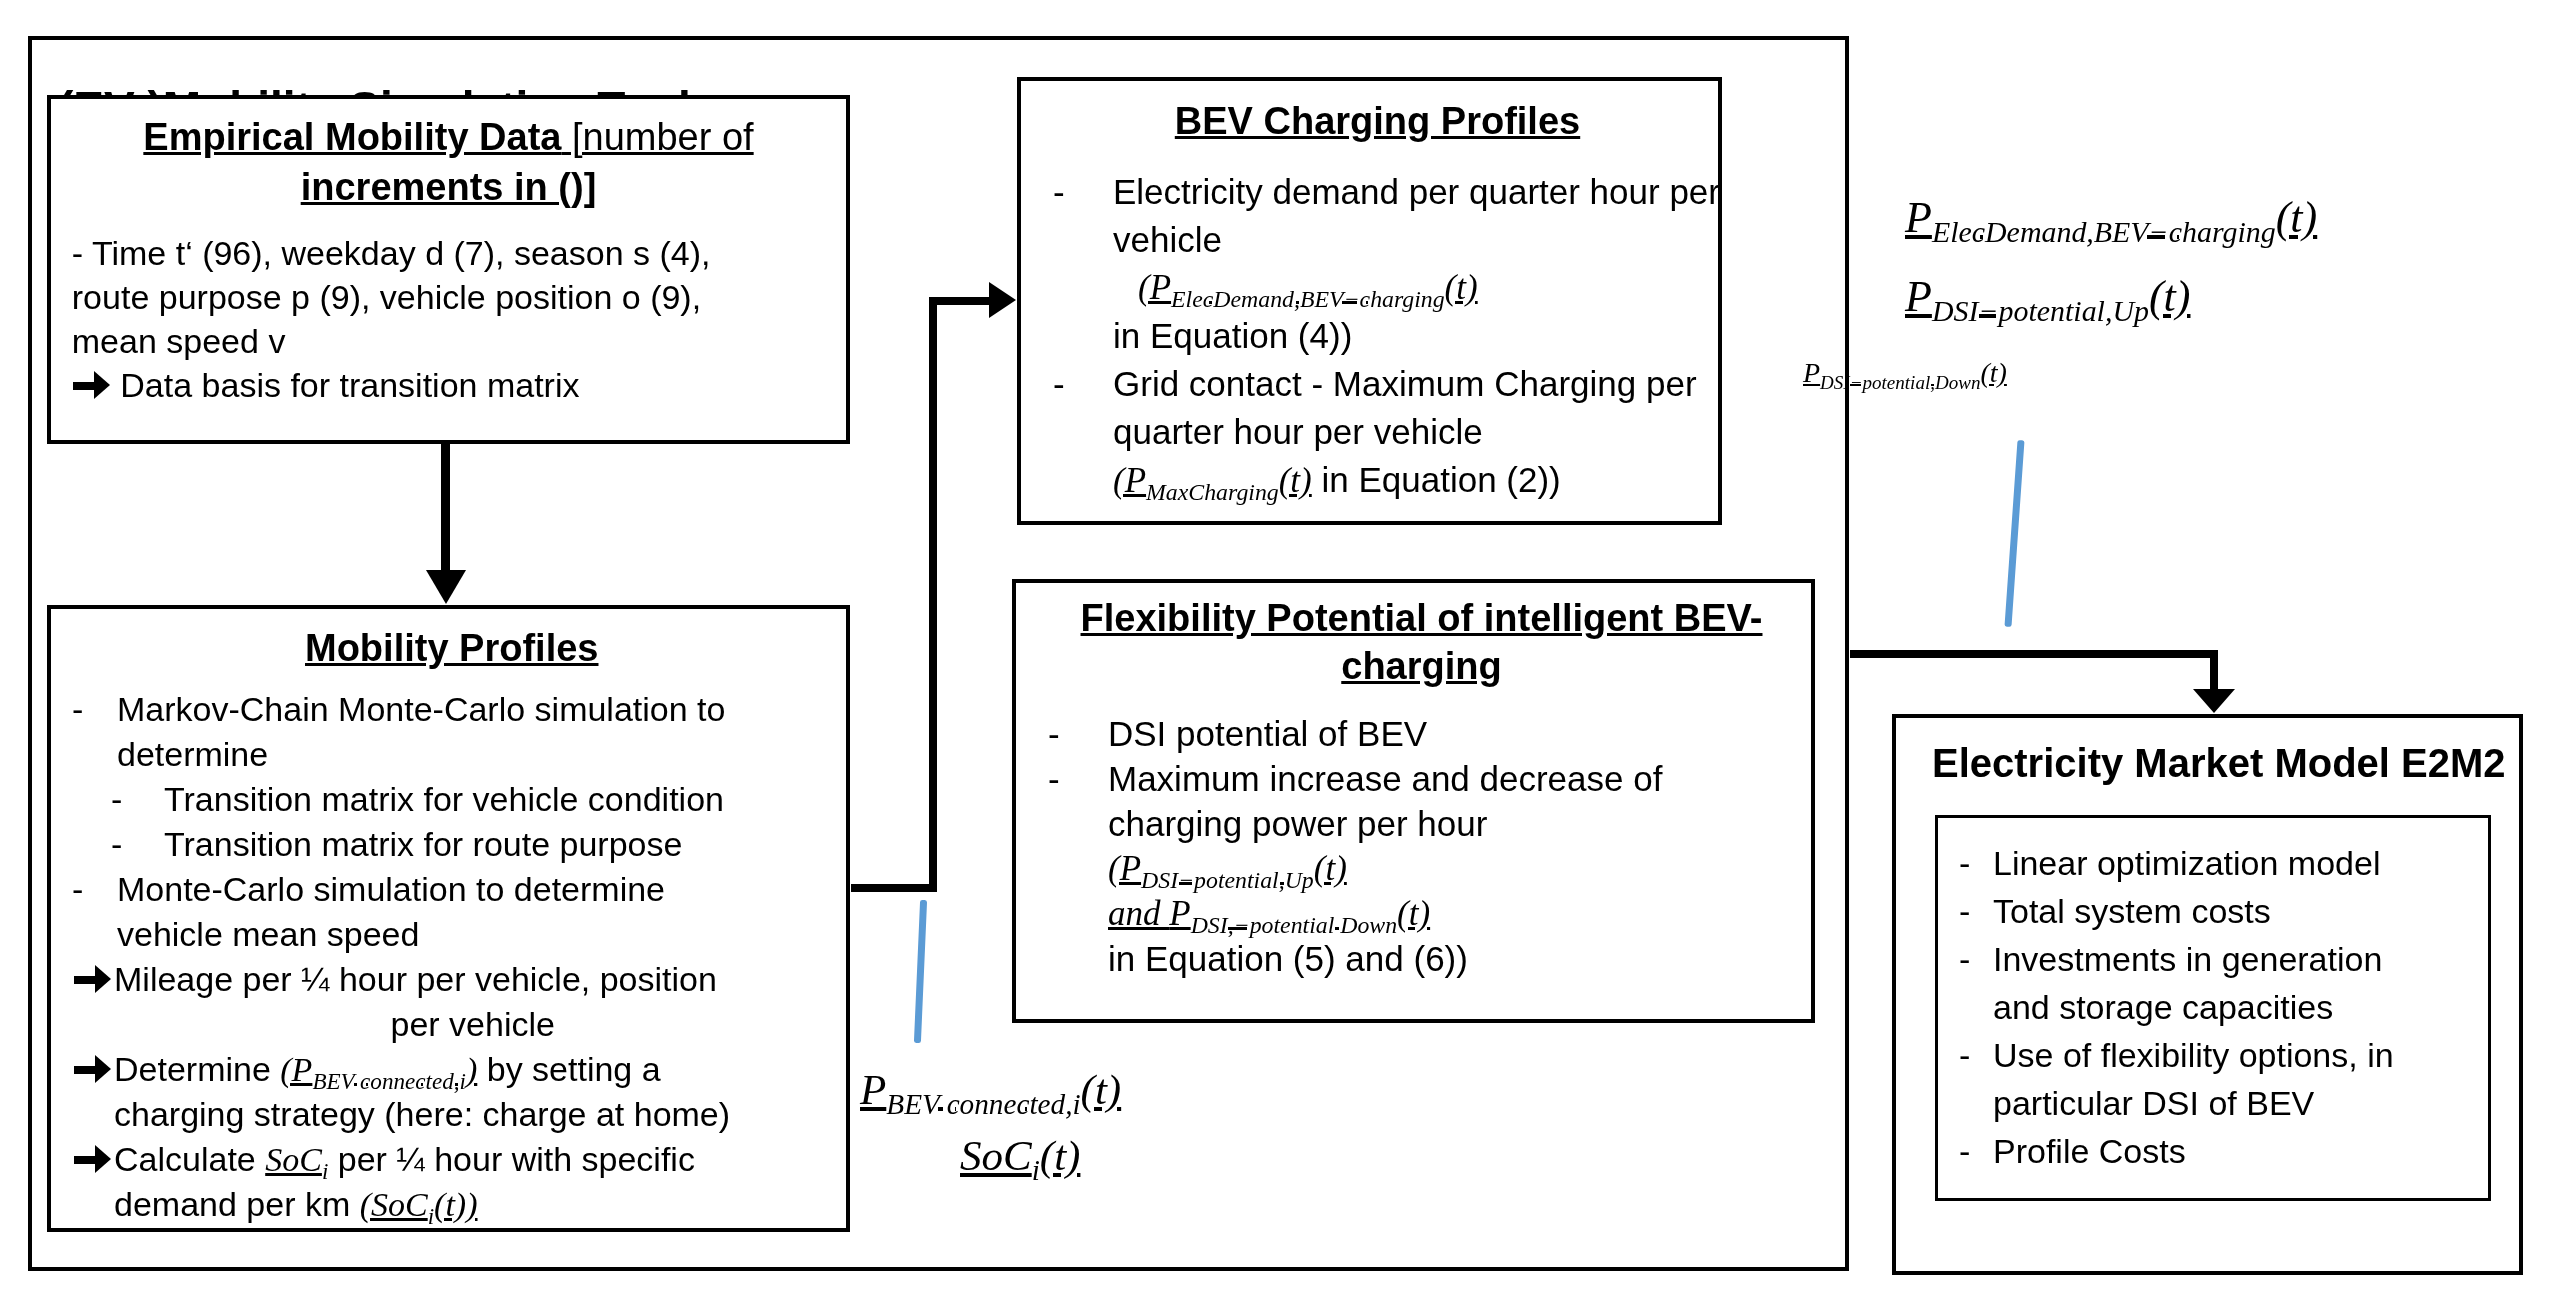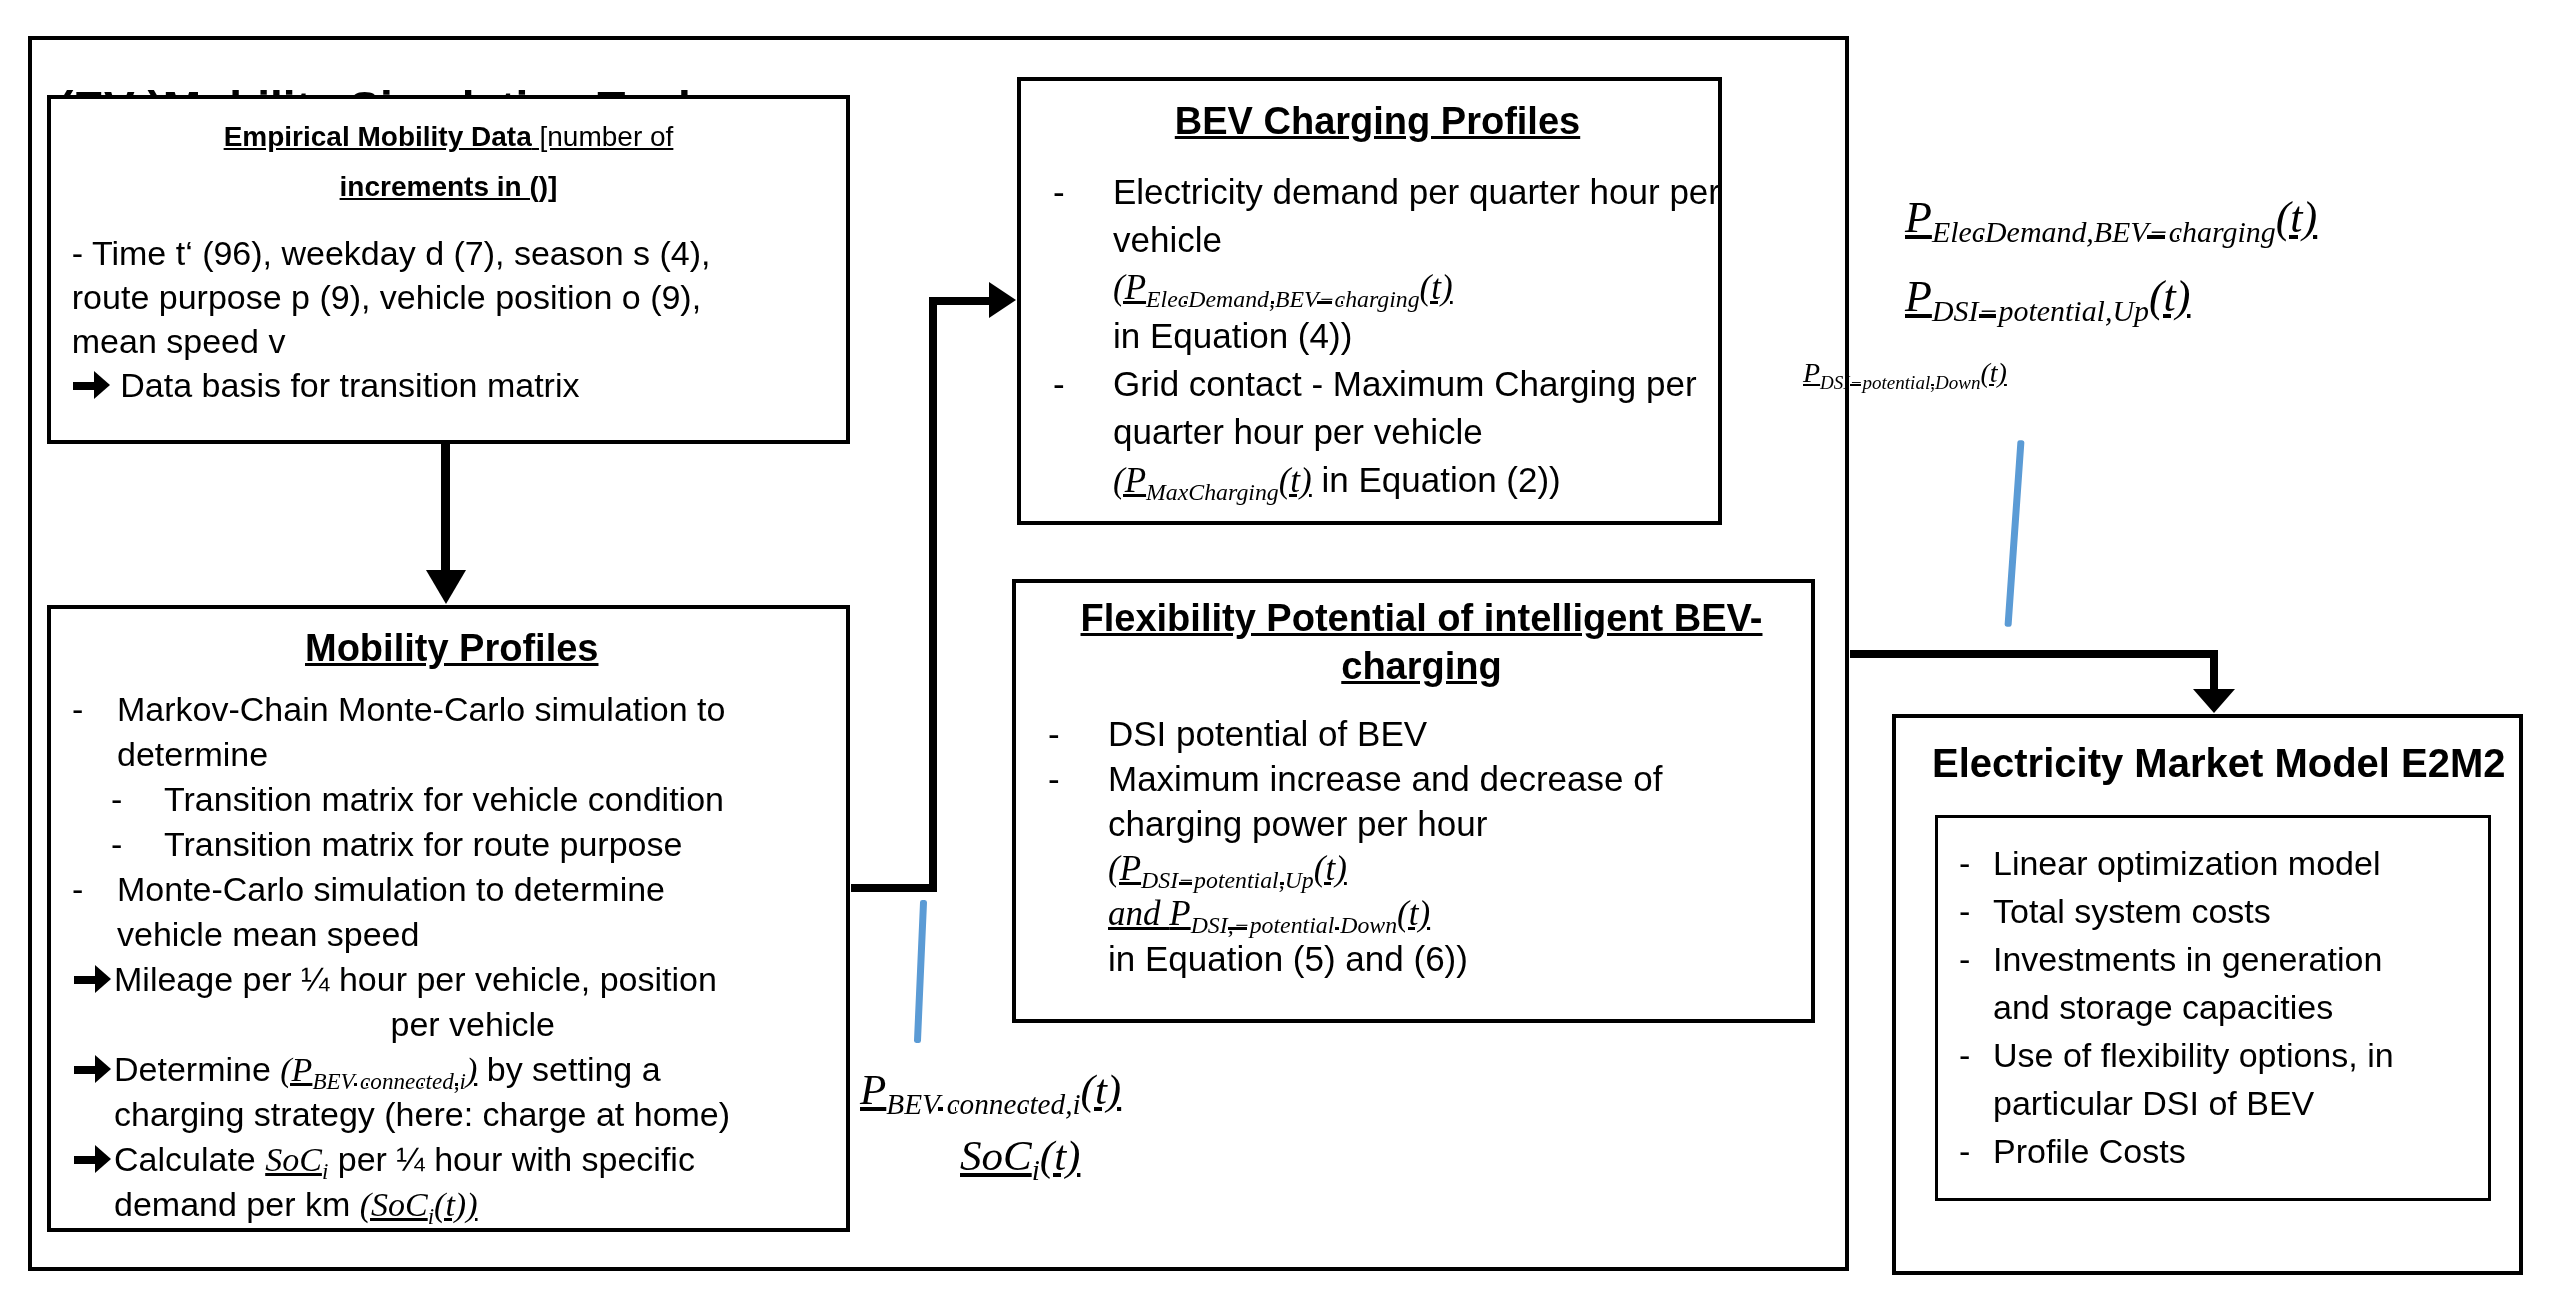--- a/index.html
+++ b/index.html
@@ -27,21 +27,21 @@
 </head>
 <body>
 
 <div id="canvas">
 
   <div class="box outer-box" style="left:28px; top:36px; width:1821px; height:1235px; border-width:4.8px;"></div>
 
   <div style="position:absolute; left:58px; top:81px; font-size:46px; font-weight:bold; white-space:nowrap;">(EV-)Mobility Simulation Tool</div>
 
   <div class="box" style="left:47px; top:95px; width:803px; height:349px; padding:13px 16px 0 16px;">
-    <div class="box-title" style="font-size:28px; line-height:50px;">
+    <div class="box-title" style="font-size:38px; line-height:50px;">
       <div class="ln"><span style="font-weight:bold;">Empirical Mobility Data</span><span style="font-weight:normal;"> [number of</span></div>
       <div class="ln">increments in ()]</div>
     </div>
     <div style="margin-top:19.4px; font-size:34px; line-height:44px; padding-left:4.8px;">
       <div class="ln">- Time t‘ (96), weekday d (7), season s (4),</div>
       <div class="ln">route purpose p (9), vehicle position o (9),</div>
       <div class="ln">mean speed v</div>
       <div class="ln b-row">
         <span class="arrow-icon" style="margin-top:6.5px;"></span>
         <span style="margin-left:6.5px;">Data basis for transition matrix</span>
@@ -111,21 +111,21 @@
   </div>
 
   <div class="box" style="left:1017px; top:77px; width:705px; height:448px; padding:14.5px 16px 0 32px;">
     <div class="box-title ln" style="font-size:38px; line-height:50px;">BEV Charging Profiles</div>
     <div style="margin-top:22.6px; font-size:35px; line-height:48px;">
       <div class="ln b-row">
         <span class="dash-col" style="width:60px;">-</span>
           <span>Electricity demand per quarter hour per</span>
       </div>
       <div class="ln" style="margin-left:60px;">vehicle</div>
-      <div class="ln math" style="margin-left:60px;">
+      <div class="ln math" style="margin-left:85px;">
         <span>(P</span><sub>ElecDemand,BEV−charging</sub><span>(t)</span>
       </div>
       <div class="ln" style="margin-left:60px;">in Equation (4))</div>
       <div class="ln b-row">
         <span class="dash-col" style="width:60px;">-</span>
           <span>Grid contact - Maximum Charging per</span>
       </div>
       <div class="ln" style="margin-left:60px;">quarter hour per vehicle</div>
       <div class="ln" style="margin-left:60px;">
         <span class="math"><span>(P</span><sub>MaxCharging</sub><span>(t)</span></span><span> in Equation (2))</span>

